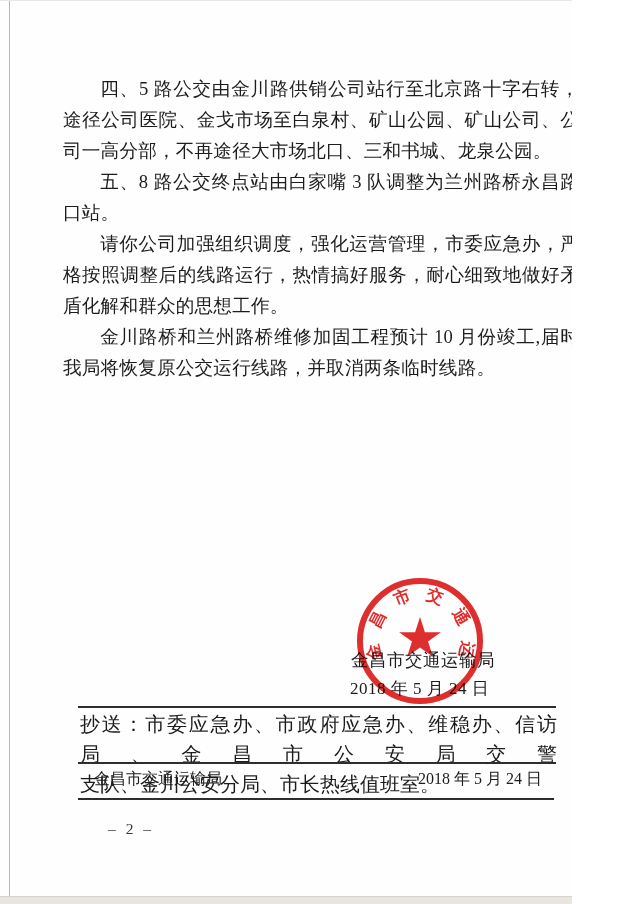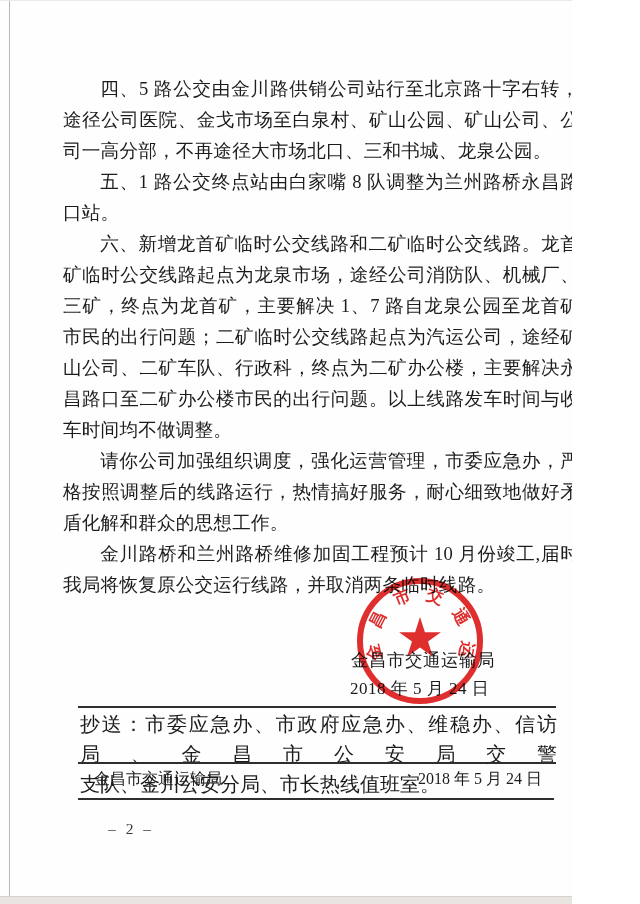--- a/index.html
+++ b/index.html
@@ -52,22 +52,21 @@
 
 <div class="page">
 
   <div class="edge-left"></div>
   <div class="edge-right"></div>
   <div class="edge-top"></div>
   <div class="edge-bottom"></div>
 
   <div class="doc-body">
     <p>四、5 路公交由金川路供销公司站行至北京路十字右转，途径公司医院、金戈市场至白泉村、矿山公园、矿山公司、公司一高分部，不再途径大市场北口、三和书城、龙泉公园。</p>
-    <p>五、1 路公交终点站由白家嘴 8 队调整为兰州路桥永昌路口站。</p>
-    <p>六、新增龙首矿临时公交线路和二矿临时公交线路。龙首矿临时公交线路起点为龙泉市场，途经公司消防队、机械厂、三矿，终点为龙首矿，主要解决 1、7 路自龙泉公园至龙首矿市民的出行问题；二矿临时公交线路起点为汽运公司，途经矿山公司、二矿车队、行政科，终点为二矿办公楼，主要解决永昌路口至二矿办公楼市民的出行问题。以上线路发车时间与收车时间均不做调整。</p>
+    <p>五、8 路公交终点站由白家嘴 3 队调整为兰州路桥永昌路口站。</p>
     <p>请你公司加强组织调度，强化运营管理，市委应急办，严格按照调整后的线路运行，热情搞好服务，耐心细致地做好矛盾化解和群众的思想工作。</p>
     <p>金川路桥和兰州路桥维修加固工程预计 10 月份竣工,届时我局将恢复原公交运行线路，并取消两条临时线路。</p>
   </div>
 
   <div class="sig-org">金昌市交通运输局</div>
   <div class="sig-date">2018 年 5 月 24 日</div>
 
   <div class="stamp">
     <svg viewBox="0 0 140 140" xmlns="http://www.w3.org/2000/svg">
       <circle class="seal-ring" cx="70" cy="70" r="60"></circle>

